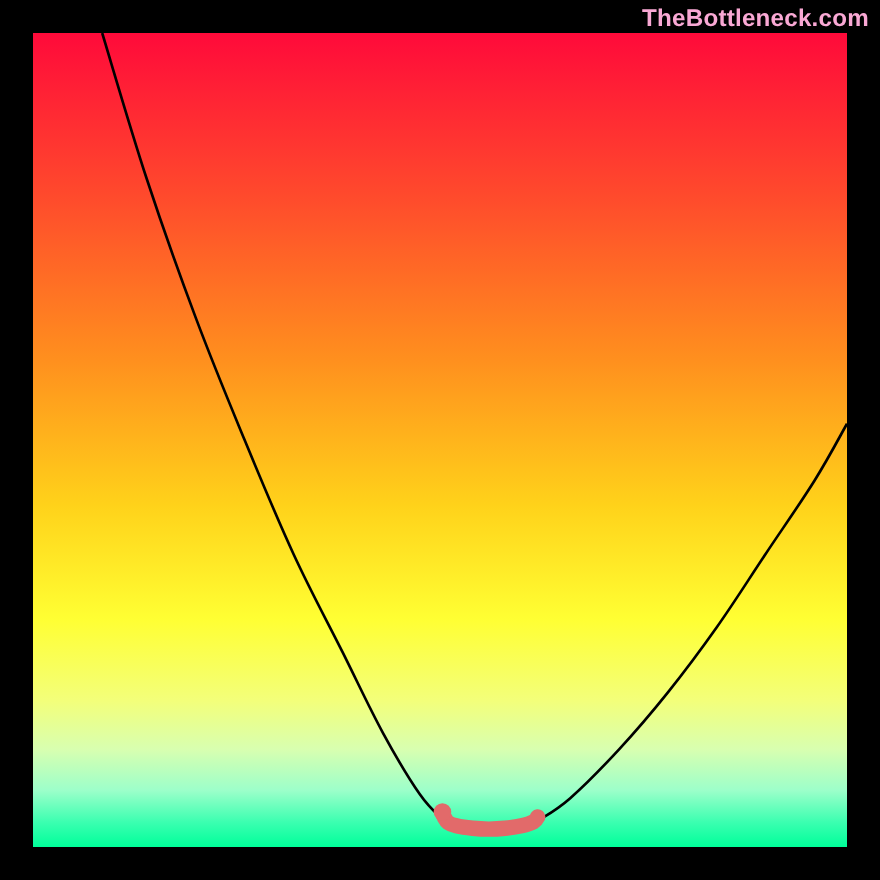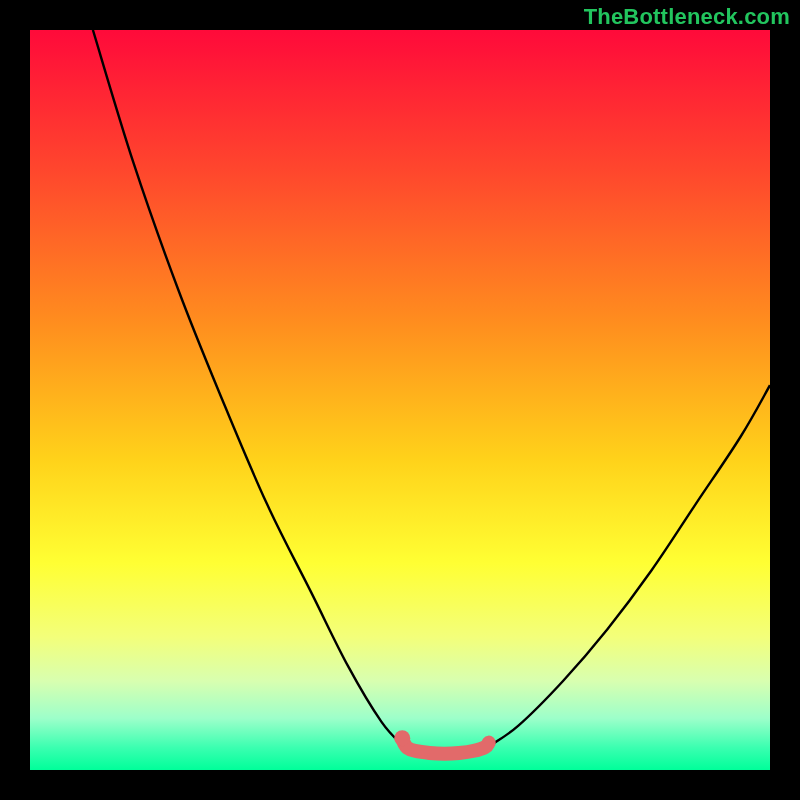--- a/index.html
+++ b/index.html
@@ -26,21 +26,21 @@
     height: 740px;
     overflow: hidden;
   }
   .watermark {
     position: absolute;
     top: 4px;
     right: 10px;
     font-family: Arial, Helvetica, sans-serif;
     font-size: 22px;
     font-weight: 600;
-    color: #22c55e;
+    color: #f9a8d4;
     letter-spacing: 0.2px;
   }
   svg {
     display: block;
   }
 </style>
 </head>
 <body>
 
 <div class="frame">

